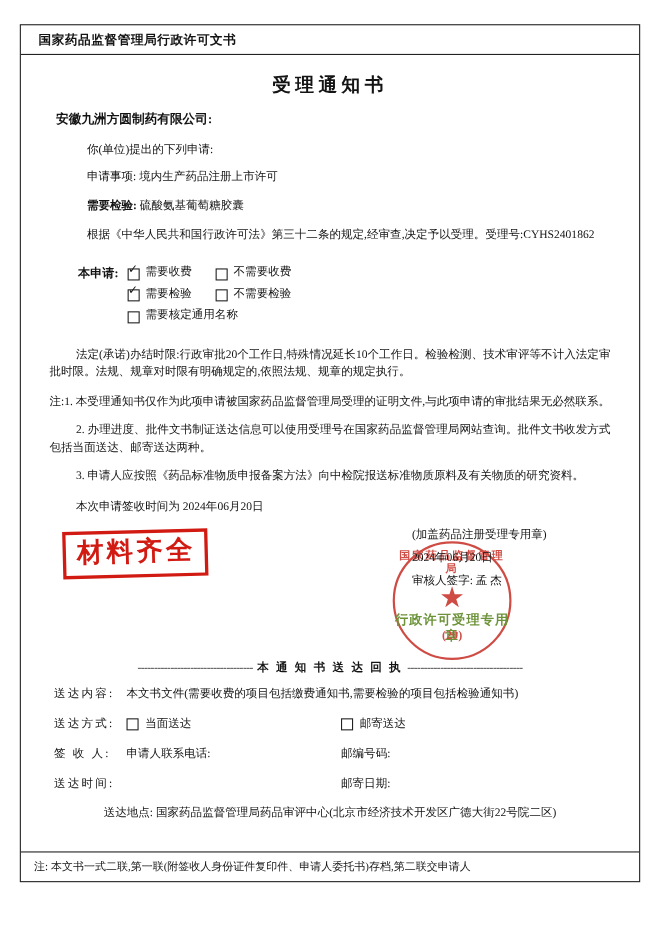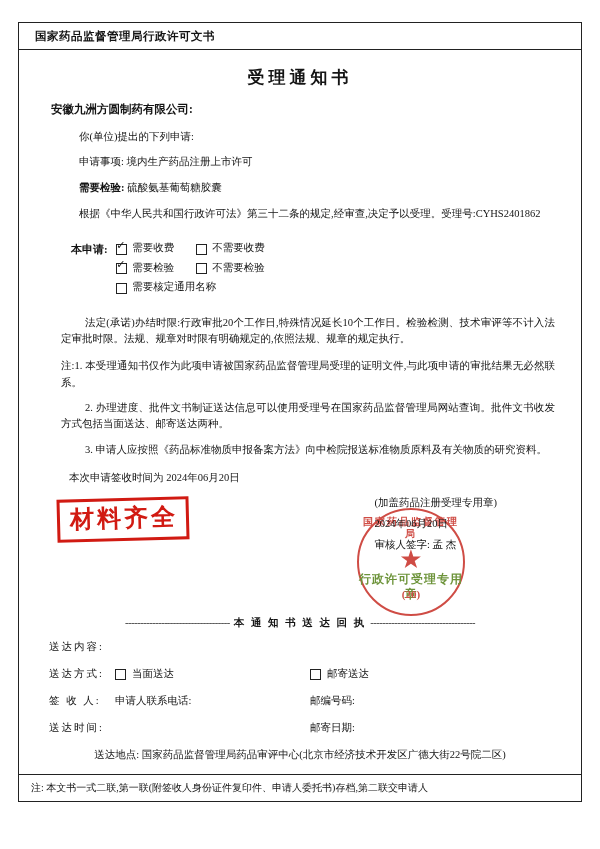--- a/index.html
+++ b/index.html
@@ -330,21 +330,21 @@
           </div>
           <div class="opt-line">
             <span class="opt">
               <span class="cb"></span>
               <span>需要核定通用名称</span>
             </span>
           </div>
         </span>
       </div>
 
-      <div style="margin-top:14px;margin-left:16px;">
+      <div style="margin-top:14px;">
         <div class="para first-indent">法定(承诺)办结时限:行政审批20个工作日,特殊情况延长10个工作日。检验检测、技术审评等不计入法定审批时限。法规、规章对时限有明确规定的,依照法规、规章的规定执行。</div>
         <div class="note-block">
           <div class="note-line">注:1. 本受理通知书仅作为此项申请被国家药品监督管理局受理的证明文件,与此项申请的审批结果无必然联系。</div>
           <div class="note-line ind">2. 办理进度、批件文书制证送达信息可以使用受理号在国家药品监督管理局网站查询。批件文书收发方式包括当面送达、邮寄送达两种。</div>
           <div class="note-line ind">3. 申请人应按照《药品标准物质申报备案方法》向中检院报送标准物质原料及有关物质的研究资料。</div>
         </div>
       </div>
 
       <div class="sign-date">本次申请签收时间为 2024年06月20日</div>
 
@@ -367,20 +367,21 @@
 
     </div>
 
     <div class="receipt-divider">
       <span class="dash">-----------------------------------</span><span class="rtitle">本 通 知 书 送 达 回 执</span><span class="dash">-----------------------------------</span>
     </div>
 
     <div class="receipt-body">
       <div class="r-line">
         <span class="r-label">送达内容:</span>
+        <span>本文书文件(需要收费的项目包括缴费通知书,需要检验的项目包括检验通知书)</span>
       </div>
 
       <div class="r-line">
         <span class="r-label">送达方式:</span>
         <span class="r-col2 r-opt">
           <span class="cb"></span>
           <span>当面送达</span>
         </span>
         <span class="r-opt">
           <span class="cb"></span>

